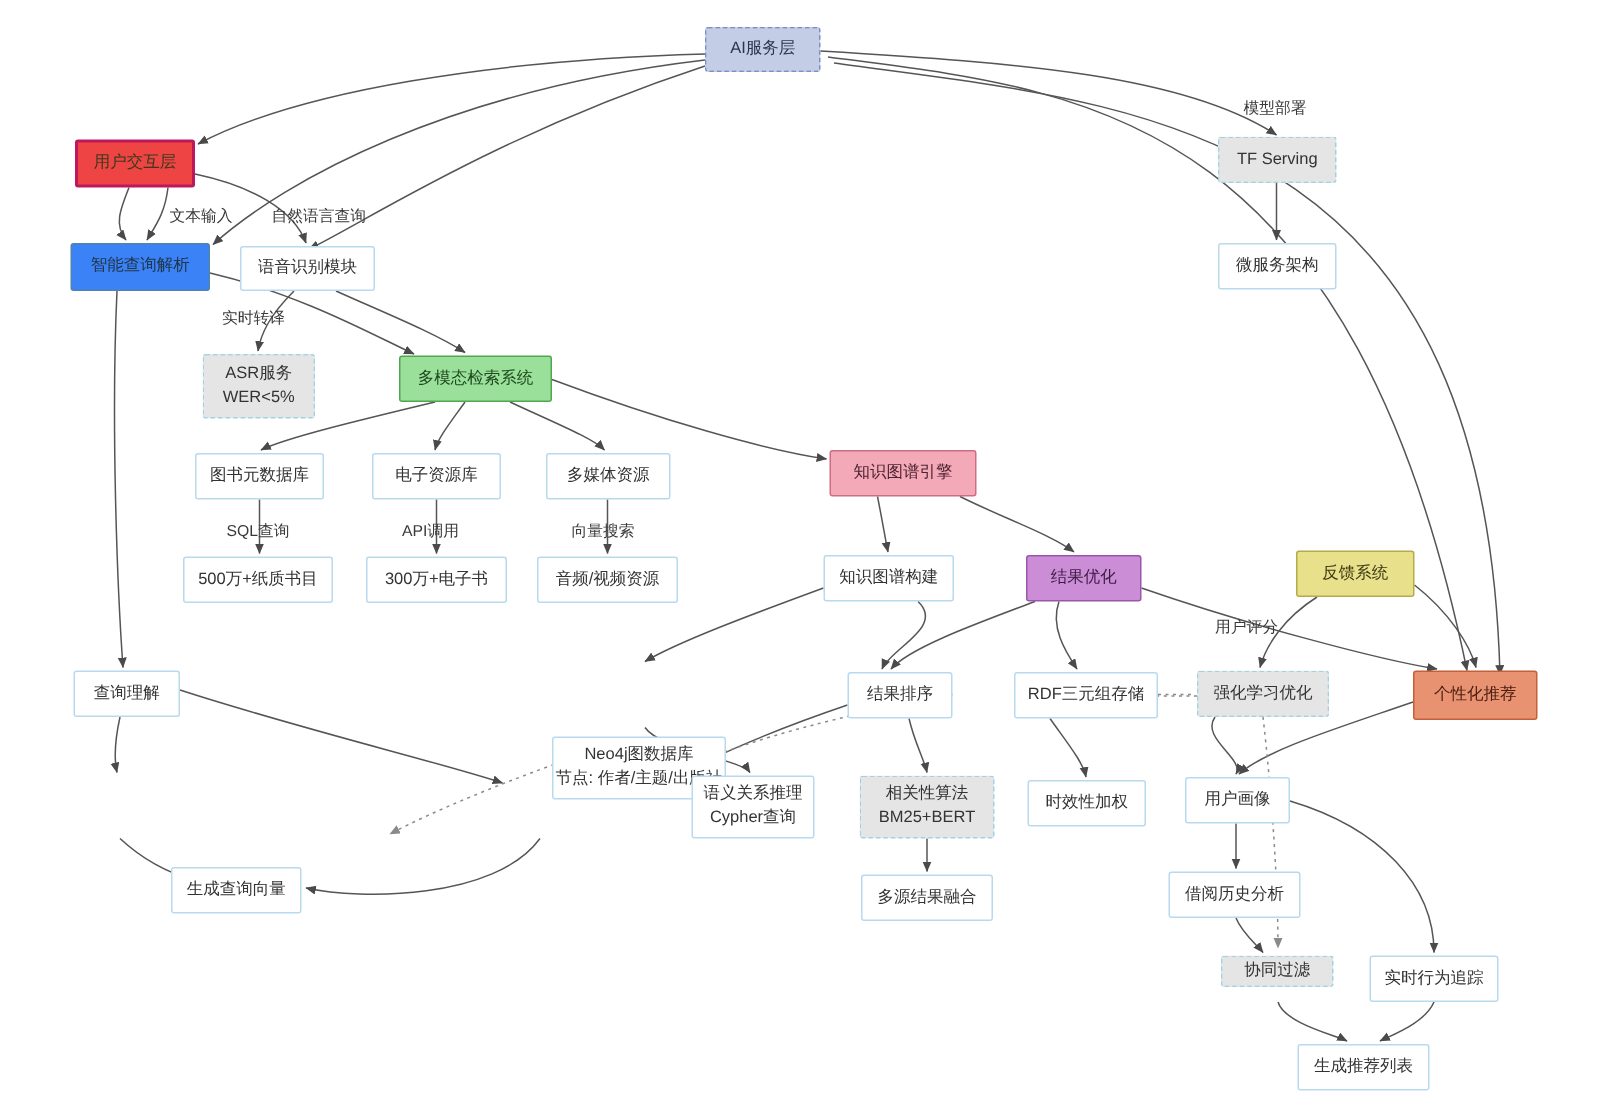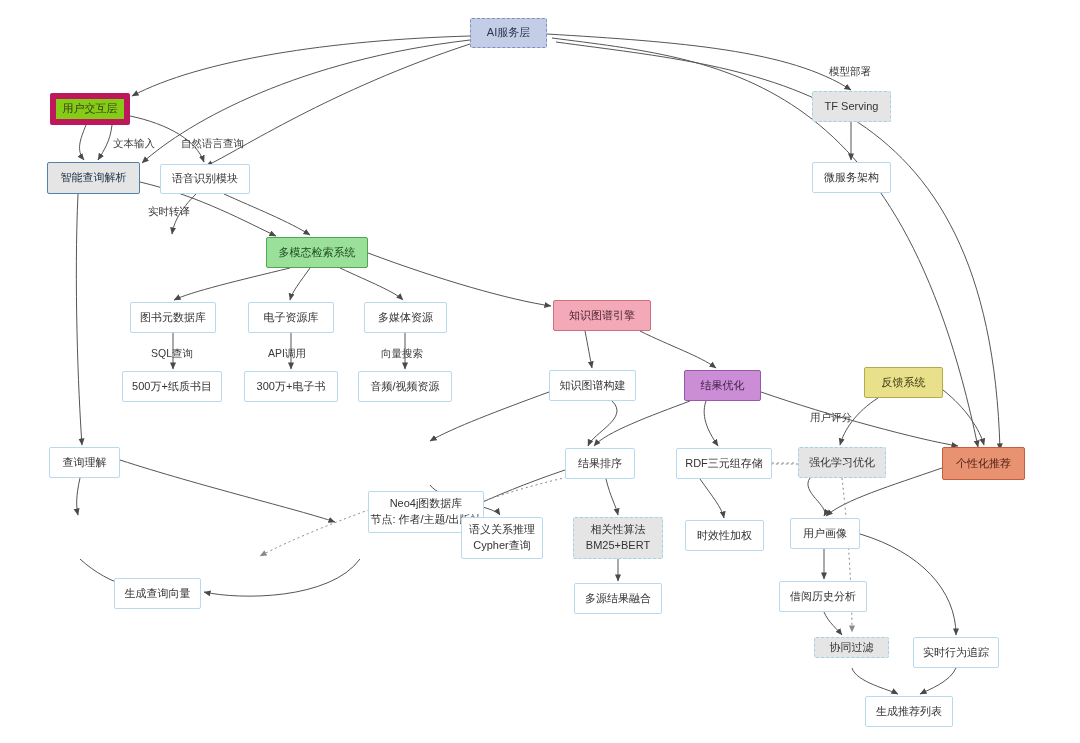--- a/index.html
+++ b/index.html
@@ -6,22 +6,22 @@
   #stage{position:relative;width:1080px;height:743px;background:#ffffff;
          font-family:"Liberation Sans","DejaVu Sans",sans-serif;overflow:hidden;}
   svg.edges{position:absolute;left:0;top:0;width:1080px;height:743px;pointer-events:none;}
   .node{position:absolute;box-sizing:border-box;display:flex;flex-direction:column;
         align-items:center;justify-content:center;text-align:center;
         font-size:11px;color:#333333;line-height:1.45;border:1px solid #9ec7e8;
         background:#ffffff;border-radius:2px;padding:3px 20px;}
   .node .ln{display:block;white-space:nowrap;}
   .plain{background:#ffffff;border:1px solid #b9d9ef;}
   .dashed{border-style:dashed;background:#e5e5e5;border-color:#9ed3e6;}
-  .gold{background:#84cc16;border:6px solid #be185d;color:#3a3a1a;}
-  .blue{background:#e5e5e5;border:1px solid #4f82ad;color:#20364a;}
+  .gold{background:#ef4444;border:2px solid #be185d;color:#3a3a1a;}
+  .blue{background:#3b82f6;border:1px solid #4f82ad;color:#20364a;}
   .green{background:#9ae09a;border:1px solid #4fa84f;color:#1f4a1f;}
   .pink{background:#f3a9b8;border:1px solid #cf6d82;color:#4d2330;}
   .purple{background:#cb8ed6;border:1px solid #9b56ab;color:#3c1b43;}
   .olive{background:#e8e08a;border:1px solid #b5ab4a;color:#3d3a14;}
   .orange{background:#e89272;border:1px solid #c35f3a;color:#4a2012;}
   .elabel{position:absolute;font-size:10.5px;color:#3a3a3a;white-space:nowrap;
           background:transparent;}
 </style>
 </head>
 <body>
@@ -151,20 +151,24 @@
   </div>
 
   <div class="node plain" style="left:160px;top:164px;width:90px;height:30px;">
     <span class="ln">语音识别模块</span>
   </div>
 
   <div class="node plain" style="left:812px;top:162px;width:79px;height:31px;">
     <span class="ln">微服务架构</span>
   </div>
 
+  <div class="node dashed" style="left:135px;top:236px;width:75px;height:43px;">
+    <span class="ln">ASR服务</span>
+    <span class="ln">WER&lt;5%</span>
+  </div>
 
   <div class="node green" style="left:266px;top:237px;width:102px;height:31px;">
     <span class="ln">多模态检索系统</span>
   </div>
 
   <div class="node plain" style="left:130px;top:302px;width:86px;height:31px;">
     <span class="ln">图书元数据库</span>
   </div>
 
   <div class="node plain" style="left:248px;top:302px;width:86px;height:31px;">

